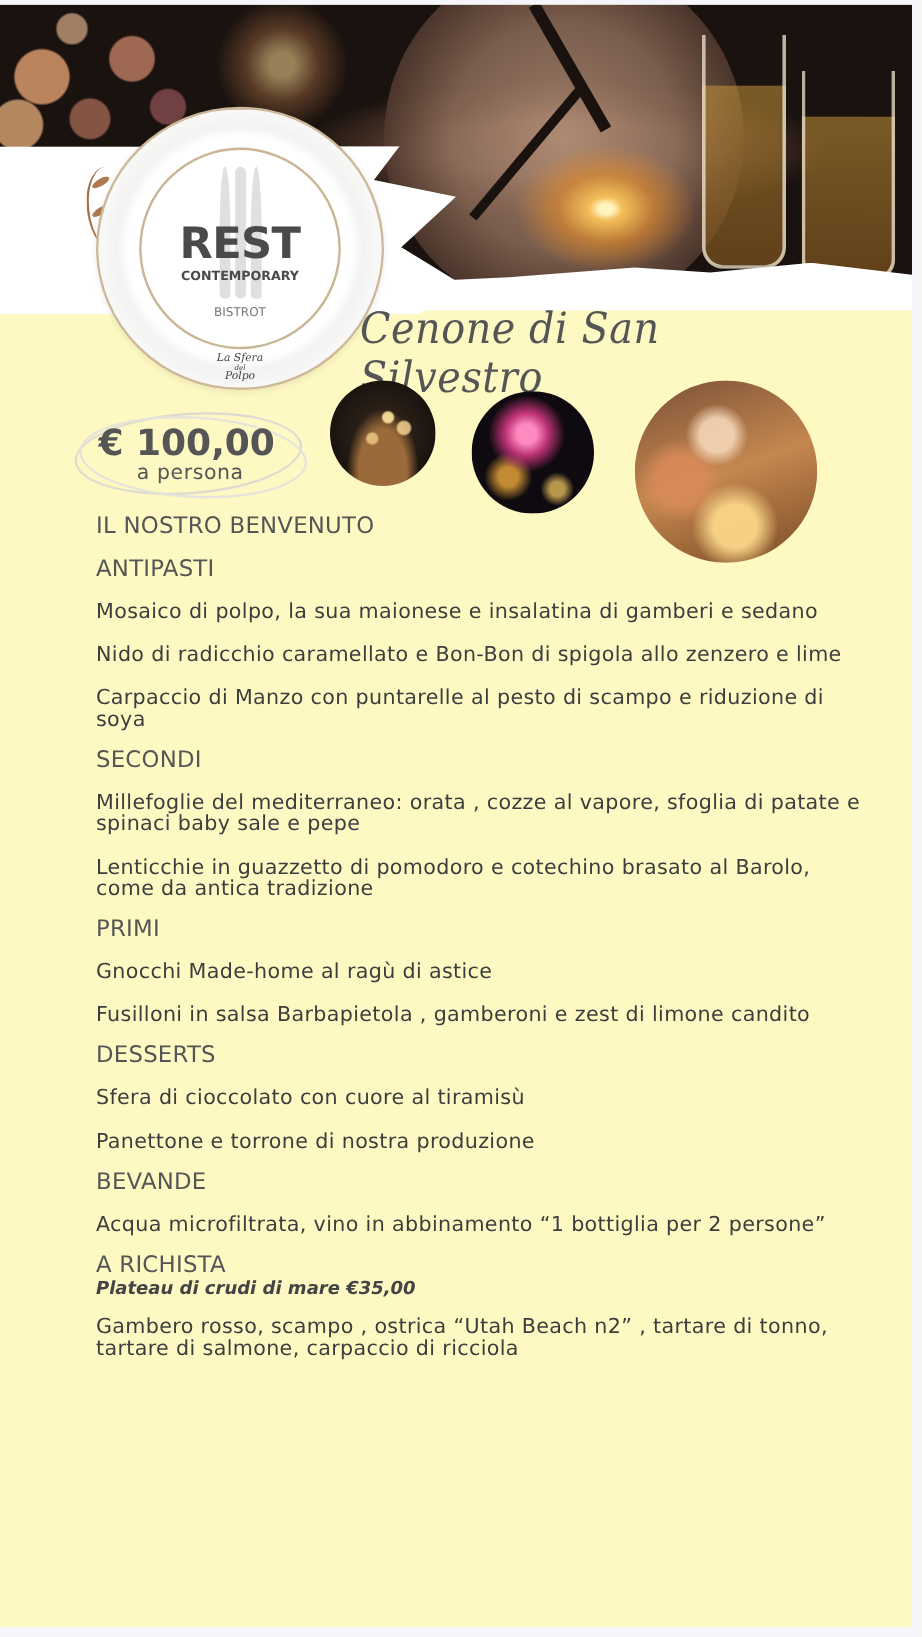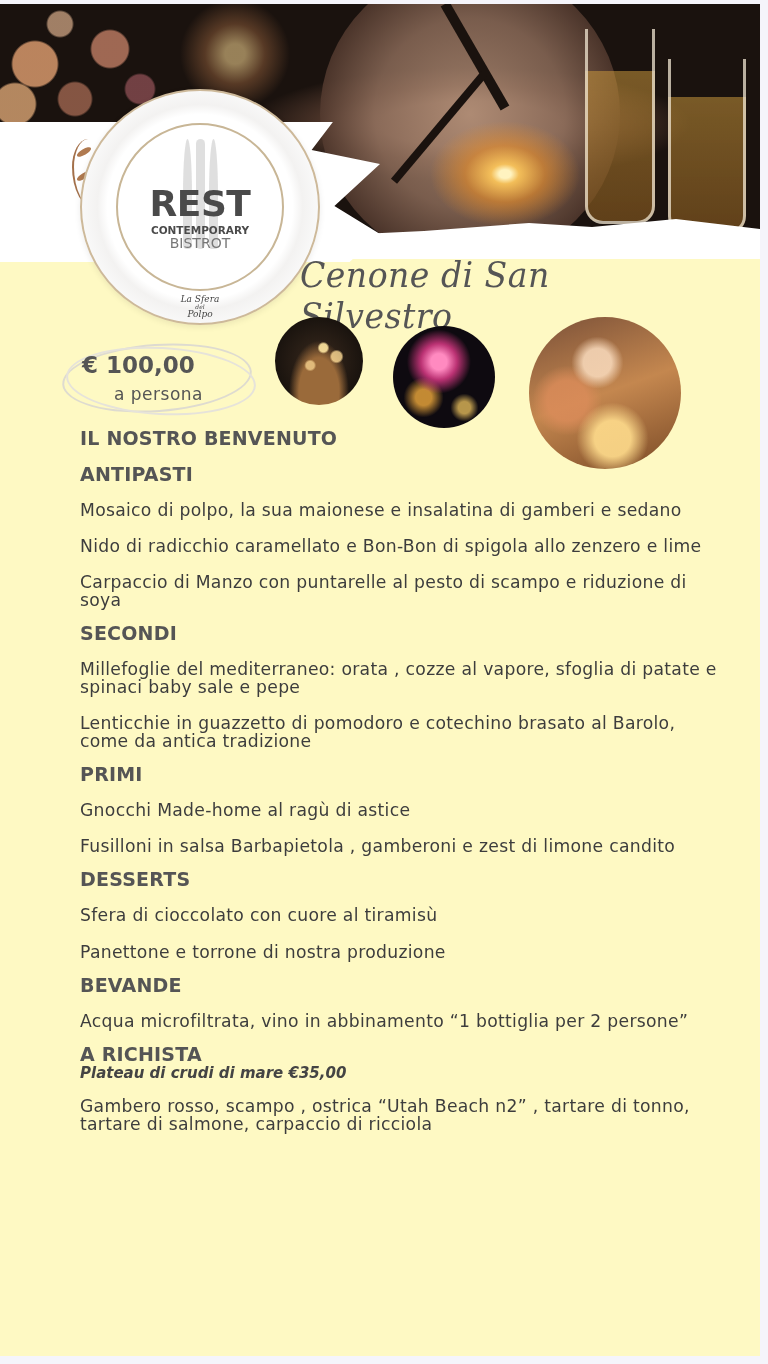--- a/index.html
+++ b/index.html
@@ -79,22 +79,22 @@
     .plate .cutlery span:nth-child(3) { height: 110px; border-radius: 60% 60% 4px 4px; }
     .logo-rest {
       position: absolute; left: 0; width: 100%; top: 92px; text-align: center;
       font-family: "DejaVu Sans", sans-serif; font-weight: bold; font-size: 36px; color: #4a4a4a; letter-spacing: -0.5px;
     }
     .logo-contemp {
       position: absolute; left: 0; width: 100%; top: 133px; text-align: center;
       font-weight: bold; font-size: 10.5px; color: #4a4a4a;
     }
     .logo-bistrot {
-      position: absolute; left: 0; width: 100%; top: 144px; text-align: center;
-      font-size: 14px; color: #777;
+      position: absolute; left: 0; width: 100%; top: 164px; text-align: center;
+      font-size: 10px; color: #777;
     }
     .logo-tana {
       position: absolute; left: 0; width: 100%; top: 204px; text-align: center;
       font-family: "DejaVu Serif", serif; font-style: italic; font-size: 9px; color: #444; line-height: 9px;
     }
     .leaf {
       position: absolute; left: 72px; top: 135px; width: 40px; height: 70px;
       border-left: 2px solid #a3704a; border-radius: 40% 0 0 60%;
     }
     .leaf::before, .leaf::after {
@@ -110,21 +110,21 @@
       letter-spacing: 0.5px; font-weight: normal; transform: scaleX(0.92); transform-origin: left;
     }
 
     
     .price-oval {
       position: absolute; left: 62px; top: 340px; width: 190px; height: 68px;
       border: 2px solid #dedbd0; border-radius: 50%; transform: rotate(-4deg);
     }
     .price-oval.o2 { left: 66px; top: 343px; transform: rotate(3deg); border-color: #e6e3da; }
     .price-amount {
-      position: absolute; left: 82px; top: 348px; font-weight: bold; font-size: 23px; color: #555;
+      position: absolute; left: 82px; top: 348px; font-weight: bold; font-size: 30px; color: #555;
     }
     .price-unit {
       position: absolute; left: 114px; top: 380px; font-size: 17px; color: #555; letter-spacing: 0.5px;
     }
 
     
     .photo { position: absolute; border-radius: 50%; overflow: hidden; }
     .photo.p1 {
       left: 275px; top: 313px; width: 88px; height: 88px;
       background:
@@ -147,21 +147,21 @@
       background:
         radial-gradient(circle at 45% 30%, rgba(250,220,190,.85) 0 14px, transparent 26px),
         radial-gradient(circle at 55% 80%, rgba(255,220,140,.9) 0 18px, transparent 36px),
         radial-gradient(circle at 25% 55%, rgba(220,140,90,.8) 0 20px, transparent 35px),
         linear-gradient(160deg, #7a5038 0%, #c4874f 50%, #7a4a26 100%);
     }
 
     
     .menu { position: absolute; left: 80px; top: 422px; width: 640px; }
     .section-title {
-      font-weight: bold; font-size: 19px; color: #555; letter-spacing: 0.2px; line-height: 24px;
+      font-weight: normal; font-size: 19px; color: #555; letter-spacing: 0.2px; line-height: 24px;
     }
     .item {
       font-size: 17.2px; color: #3d3d3d; line-height: 18px; letter-spacing: 0.3px;
     }
     .subtitle {
       font-weight: bold; font-style: italic; font-size: 15px; color: #444; line-height: 18px;
     }
   </style>
 </head>
 <body>

